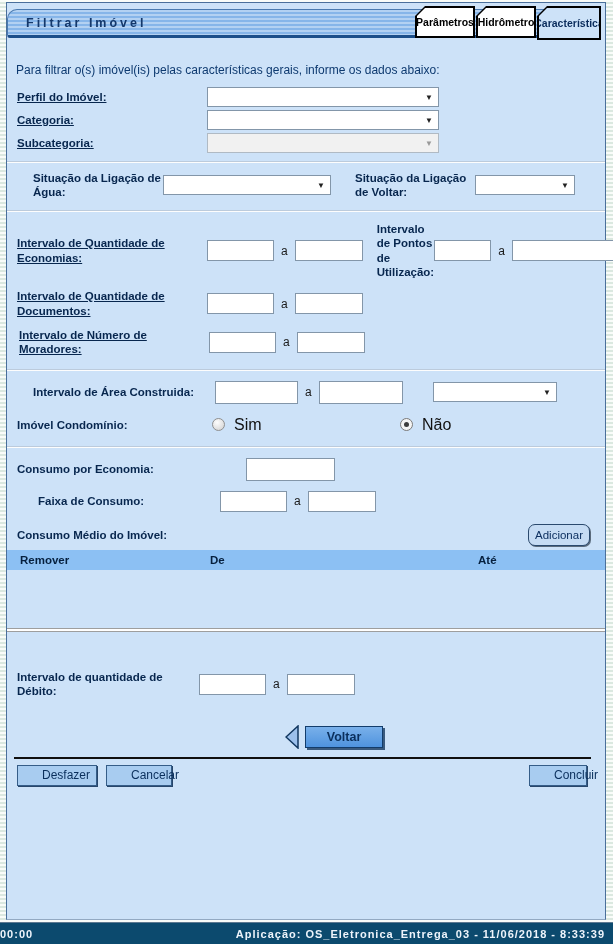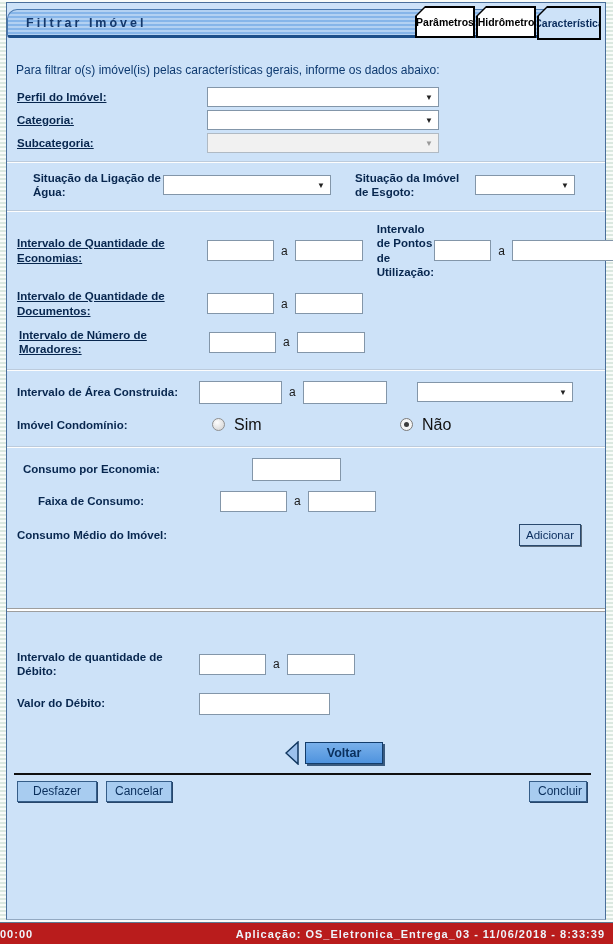--- a/index.html
+++ b/index.html
@@ -88,27 +88,27 @@
     width:78px; height:22px;
     background:linear-gradient(#79b0ea,#4f93de);
     border:1px solid #123c6b; box-shadow:2px 2px 0 #3a5a7e;
     font-size:12.5px; font-weight:bold; color:#0a2f5c;
     font-family:"Liberation Sans",sans-serif; cursor:pointer;
   }
   .btn-blue {
     height:21px; background:#a8ccf0; border:1px solid #355d88;
     box-shadow:1px 1px 0 #27466b;
     font-size:12px; color:#0a2f5c; font-family:"Liberation Sans",sans-serif;
-    padding:0 8px; cursor:pointer;
+    padding:0 24px; cursor:pointer;
   }
   .hr-black { border:0; border-top:2px solid #101010; width:577px; margin:8px auto 0 7px; }
   
   .statusbar {
     position:absolute; left:0; right:0; bottom:0; height:22px;
-    background:#b91c1c; border-top:1px solid #5d7finished991; border-top:1px solid #5d7991;
+    background:#0c4a6e; border-top:1px solid #5d7finished991; border-top:1px solid #5d7991;
     display:flex; align-items:center;
     font-size:11px; font-weight:bold; letter-spacing:1px; color:#eef4fb;justify-content:space-between;
   }
   .statusbar .app-text { margin-left:auto; padding-right:8px; }
 </style>
 </head>
 <body>
 
 <div class="frame">
 
@@ -152,21 +152,21 @@
   </div>
 
   <hr class="hr-light" style="margin:8px 0 6px;">
 
   <div class="row" style="margin:8px 16px;">
     <span class="lbl w130">Situação da Ligação de Água:</span>
     <div class="combo" style="width:168px;">
       <span></span>
       <span class="arrow">▼</span>
     </div>
-    <span class="lbl" style="width:120px;margin-left:24px;">Situação da Imóvel de Esgoto:</span>
+    <span class="lbl" style="width:120px;margin-left:24px;">Situação da Ligação de Voltar:</span>
     <div class="combo" style="flex:1;margin-right:4px;">
       <span></span>
       <span class="arrow">▼</span>
     </div>
   </div>
 
   <hr class="hr-light" style="margin:10px 0 8px;">
 
   <div class="row" style="margin:10px 0 8px;">
     <span class="lbl w190">Intervalo de Quantidade de Economias:</span>
@@ -188,21 +188,21 @@
 
   <div class="row" style="margin:10px 0;padding-left:12px;">
     <span class="lbl w190">Intervalo de Número de Moradores:</span>
     <input class="tin" style="width: 67px;" value="">
     <span class="sep">a</span>
     <input class="tin" style="width: 68px;" value="">
   </div>
 
   <hr class="hr-light" style="margin:12px 0 10px;">
 
-  <div class="row" style="margin:6px 0;">
+  <div class="row" style="margin:6px 16px;">
     <span class="lbl w182">Intervalo de Área Construida:</span>
     <input class="tin" style="width: 83px; height: 23px;" value="">
     <span class="sep">a</span>
     <input class="tin" style="width: 84px; height: 23px;" value="">
     <div class="combo" style="flex:1;margin-left:30px;margin-right:22px;">
       <span></span>
       <span class="arrow">▼</span>
     </div>
   </div>
 
@@ -213,52 +213,57 @@
       <span>Sim</span>
     </div>
     <div class="radio-opt">
       <span class="radio checked"></span>
       <span>Não</span>
     </div>
   </div>
 
   <hr class="hr-light" style="margin:12px 0 10px;">
 
-  <div class="row" style="margin:8px 6px;gap:47px;">
+  <div class="row" style="margin:8px 0;gap:47px;">
     <span class="lbl w182">Consumo por Economia:</span>
     <input class="tin" style="width: 89px; height: 23px;" value="">
   </div>
 
   <div class="row" style="margin:10px 0;padding-left:31px;">
     <span class="lbl w182">Faixa de Consumo:</span>
     <input class="tin" style="width: 67px;" value="">
     <span class="sep">a</span>
     <input class="tin" style="width: 68px;" value="">
   </div>
 
   <div class="row" style="margin:12px 0 4px;">
     <span class="lbl" style="flex:1;">Consumo Médio do Imóvel:</span>
-    <button class="btn-small" style="margin-right:14px;">Adicionar</button>
-  </div>
-
+    <button class="btn-small" style="margin-right:5px;border-radius:7px;">Adicionar</button>
+  </div>
+
+  <table class="ctable">
+    <thead>
+      <tr>
+        <th style="width:190px;">Remover</th>
+        <th style="width:268px;">De</th>
+        <th>Até</th>
+      </tr>
+    </thead>
+  </table>
   <div class="ctable-body"></div>
 
   <div class="section-split"></div>
 
   <div class="row" style="margin:38px 0 8px;">
     <span class="lbl w182">Intervalo de quantidade de Débito:</span>
     <input class="tin" style="width: 67px;" value="">
     <span class="sep">a</span>
     <input class="tin" style="width: 68px;" value="">
   </div>
 
-  <div class="row" style="margin:14px 0;">
-    <span class="lbl w182">Valor do Débito:</span>
-    <input class="tin" style="width: 131px; height: 22px;" value="">
-  </div>
 
   <div class="row" style="margin-top:26px; justify-content:center; padding-left:66px; gap:6px;">
     <svg width="14" height="24" viewBox="0 0 14 24">
       <polygon points="13,1 1,12 13,23" fill="#9cc0ec" stroke="#10365f" stroke-width="1.5"></polygon>
     </svg>
     <button class="btn-voltar">Voltar</button>
   </div>
 
   <hr class="hr-black">
 

